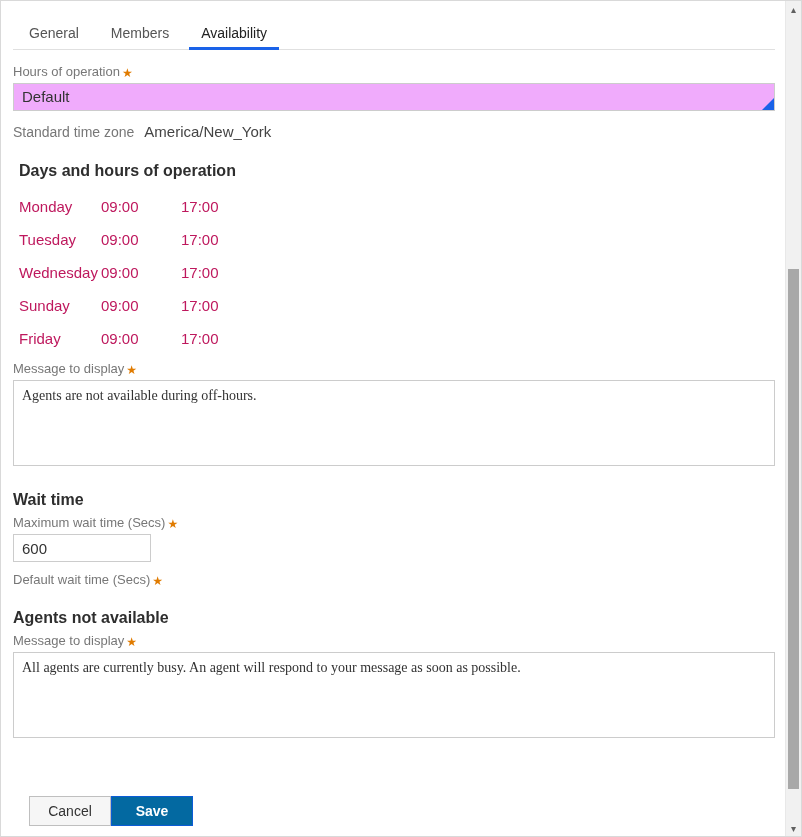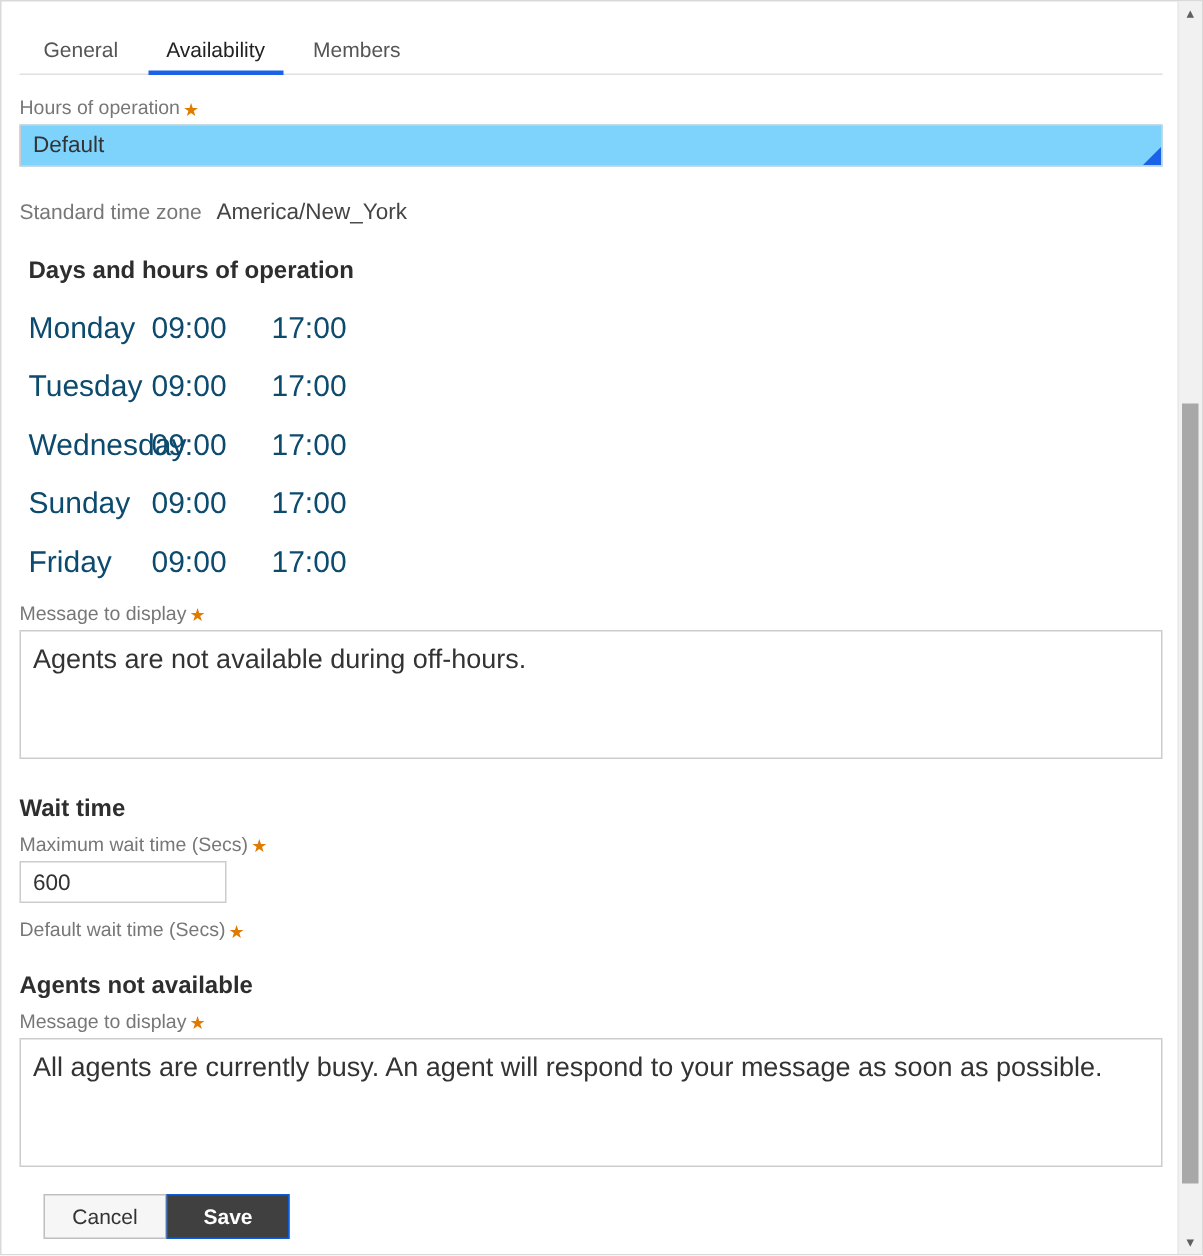--- a/index.html
+++ b/index.html
@@ -92,40 +92,40 @@
     margin-left: 2px;
     position: relative;
     top: 1px;
   }
 
   
   .select-box {
     margin-top: 4px;
     width: 100%;
     border: 1px solid #ccc;
-    background: #7dd3fc;
+    background: #f0abfc;
     height: 28px;
     line-height: 26px;
     padding: 0 8px;
     font-size: 15px;
     color: #333;
     position: relative;
   }
   .select-corner {
     position: absolute;
     right: 0;
     bottom: 0;
     width: 0; height: 0;
     border-style: solid;
     border-width: 0 0 12px 12px;
     border-color: transparent transparent #1a62e8 transparent;
   }
 
   .tz-row {
-    margin-top: 22px;
+    margin-top: 12px;
     color: #777;
     font-size: 14px;
   }
   .tz-row .tz-val {
     color: #444;
     margin-left: 6px;
     font-size: 15px;
   }
 
   .section-heading {
@@ -137,38 +137,38 @@
   .section-heading.ind { margin-left: 6px; }
 
   
   .sched {
     margin-top: 10px;
     margin-left: 6px;
   }
   .sched-row {
     display: flex;
     padding: 8px 0;
-    color: #0c4a6e;
-    font-size: 20px;
+    color: #be185d;
+    font-size: 15px;
   }
   .sched-row .day { width: 82px; }
   .sched-row .t1 { width: 80px; }
   .sched-row .t2 { width: 60px; }
 
   
   .textarea {
     margin-top: 4px;
     width: 100%;
     height: 86px;
     border: 1px solid #ccc;
     padding: 6px 8px;
-    font-size: 18px;
+    font-size: 14px;
     color: #333;
     resize: none;
-    font-family: Liberation Sans, sans-serif;
+    font-family: Liberation Serif, serif;
     line-height: 1.35;
   }
 
   .small-input {
     margin-top: 4px;
     width: 138px;
     height: 28px;
     border: 1px solid #ccc;
     padding: 0 8px;
     font-size: 15px;
@@ -189,38 +189,38 @@
     height: 30px;
     border: 1px solid #bfbfbf;
     background: #f6f6f6;
     color: #333;
     font-size: 14px;
     cursor: pointer;
     padding: 0 18px;
     text-align: center;
   }
   .btn.primary {
-    background: #404040;
+    background: #0369a1;
     border-color: #0b5cd6;
     color: #fff;
     font-weight: 600;
   }
 </style>
 </head>
 <body>
 
 <div class="outer">
 
   <div class="content-area">
 
     
     <div class="tabs">
       <div class="tab">General</div>
+      <div class="tab">Members</div>
       <div class="tab active">Availability</div>
-      <div class="tab">Members</div>
     </div>
 
     
     <div>
       <span class="field-label">Hours of operation</span><span class="required-star">★</span>
       <div class="select-box">
         <span>Default</span>
         <span class="select-corner"></span>
       </div>
     </div>

